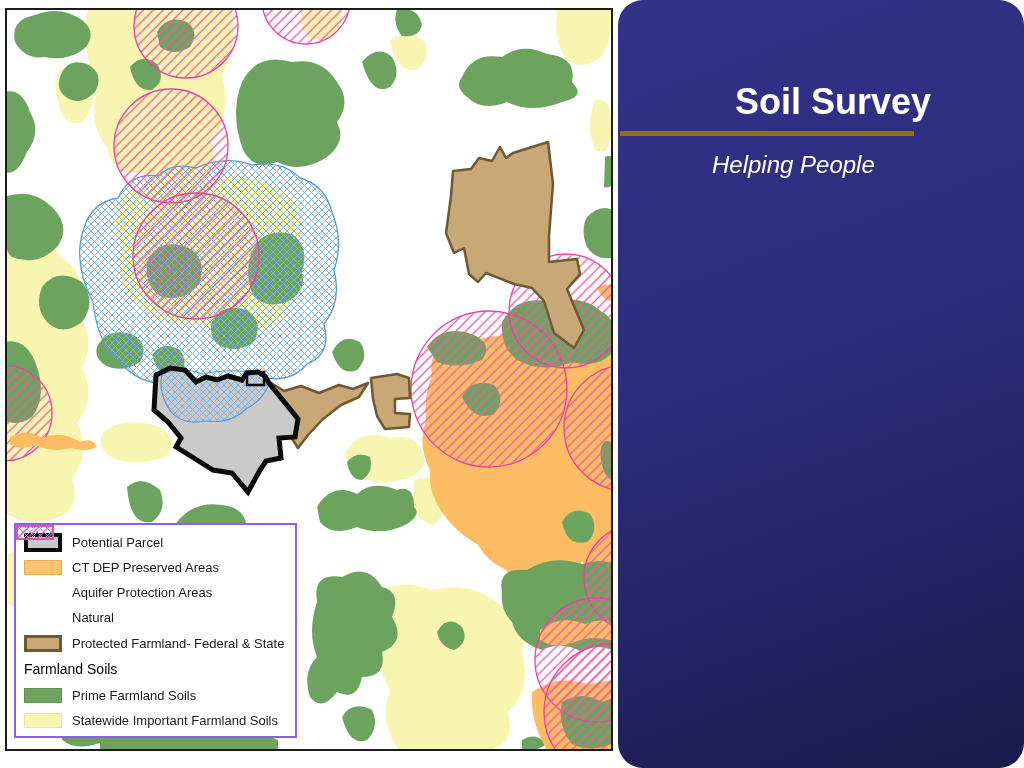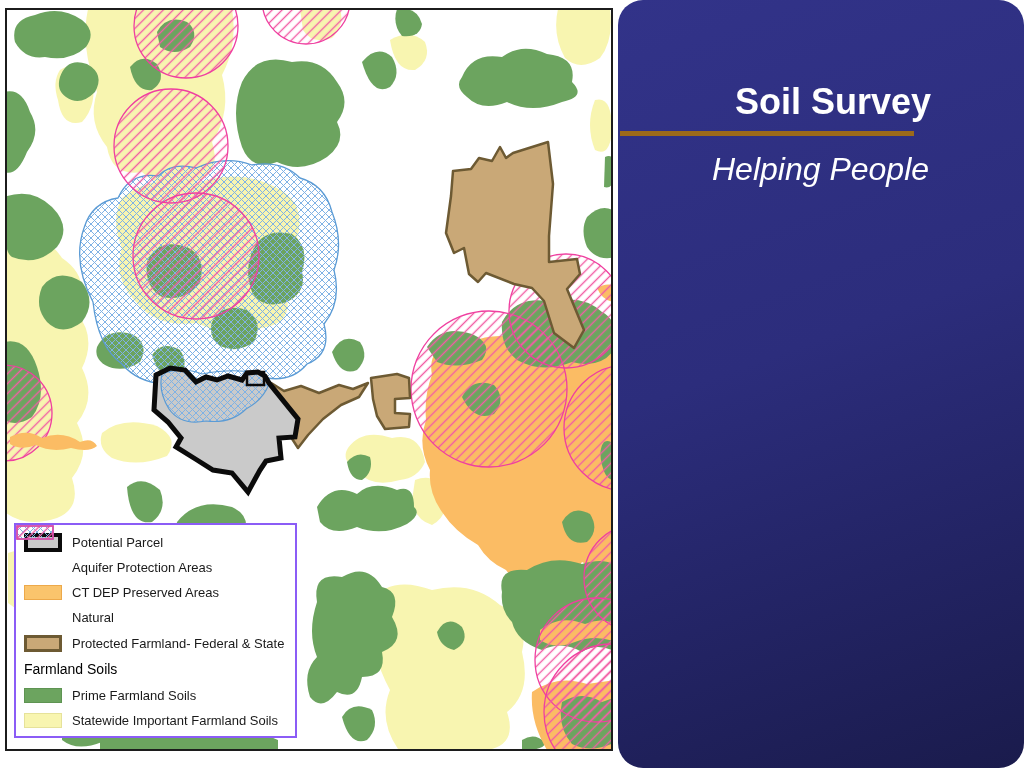--- a/index.html
+++ b/index.html
@@ -34,21 +34,21 @@
   .side-panel{
     position:absolute;left:618px;top:0;width:406px;height:768px;
     background:linear-gradient(160deg,#323389 0%,#2c2d7c 45%,#232465 72%,#1a1b4c 100%);
     border-radius:25px;
   }
   .slide-title{
     margin:84px 0 0 117px;font-size:36px;font-weight:bold;color:#ffffff;
     line-height:1.0;white-space:nowrap;
   }
   .title-rule{margin:11px 0 0 2px;width:294px;height:5px;background:#9c6a1a;}
-  .subtitle{color:#ffffff;font-style:italic;font-size:32px;white-space:nowrap;}
+  .subtitle{color:#ffffff;font-style:italic;font-size:24px;white-space:nowrap;}
   .sub1{margin:15px 0 0 94px;}
   .sub2{margin:23px 0 0 111px;}
 </style>
 </head>
 <body>
 
 <div class="slide">
 
   <div class="map-area">
     <svg width="618" height="768" viewBox="0 0 618 768">
@@ -178,39 +178,39 @@
 
     <div class="legend">
       <div class="lrow">
         <span class="swwrap">
             <span class="sw sw-parcel"></span>
           </span>
         <span class="ltext">Potential Parcel</span>
       </div>
       <div class="lrow">
         <span class="swwrap">
+            <span class="sw sw-ctdep"></span>
+          </span>
+        <span class="ltext">CT DEP Preserved Areas</span>
+      </div>
+      <div class="lrow">
+        <span class="swwrap">
           <svg width="38" height="15">
             <defs>
                 <pattern id="lgBlue" width="7" height="7" patternUnits="userSpaceOnUse">
                   <path d="M0,7 L7,0 M0,0 L7,7" stroke="#7fb2e5" stroke-width="1" fill="none"></path>
                 </pattern>
               </defs>
             <rect x="1" y="1" width="36" height="13" fill="url(#lgBlue)" stroke="#5b9bd5" stroke-width="1.5"></rect>
           </svg>
         </span>
         <span class="ltext">Aquifer Protection Areas</span>
       </div>
       <div class="lrow">
         <span class="swwrap">
-            <span class="sw sw-ctdep"></span>
-          </span>
-        <span class="ltext">CT DEP Preserved Areas</span>
-      </div>
-      <div class="lrow">
-        <span class="swwrap">
           <svg width="38" height="15">
             <defs>
                 <pattern id="lgPink" width="7" height="7" patternUnits="userSpaceOnUse" patternTransform="rotate(45)">
                   <line x1="3.5" y1="0" x2="3.5" y2="7" stroke="#f25ca4" stroke-width="1.4"></line>
                 </pattern>
               </defs>
             <rect x="1" y="1" width="36" height="13" fill="url(#lgPink)" stroke="#ef3fa0" stroke-width="1.5"></rect>
           </svg>
         </span>
         <span class="ltext">Natural</span>

